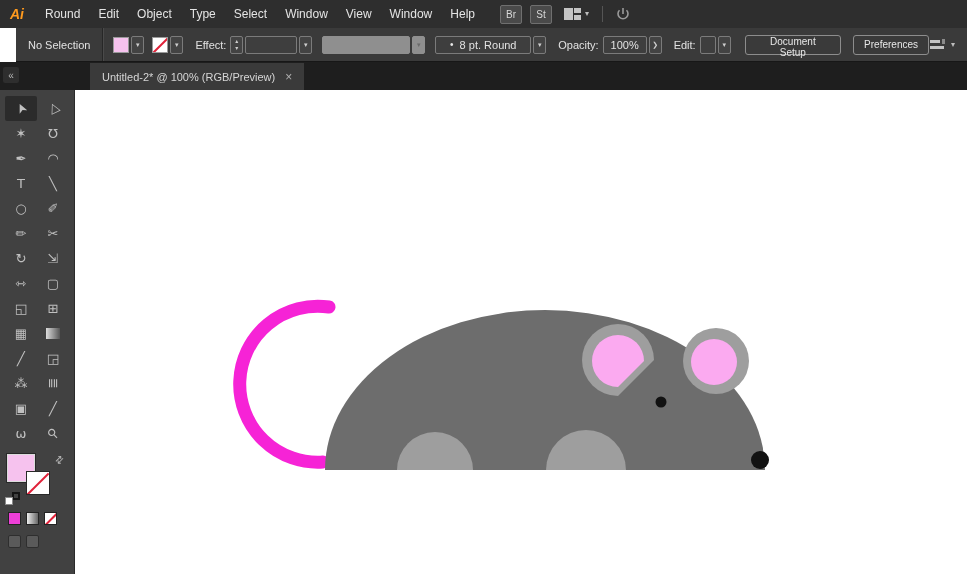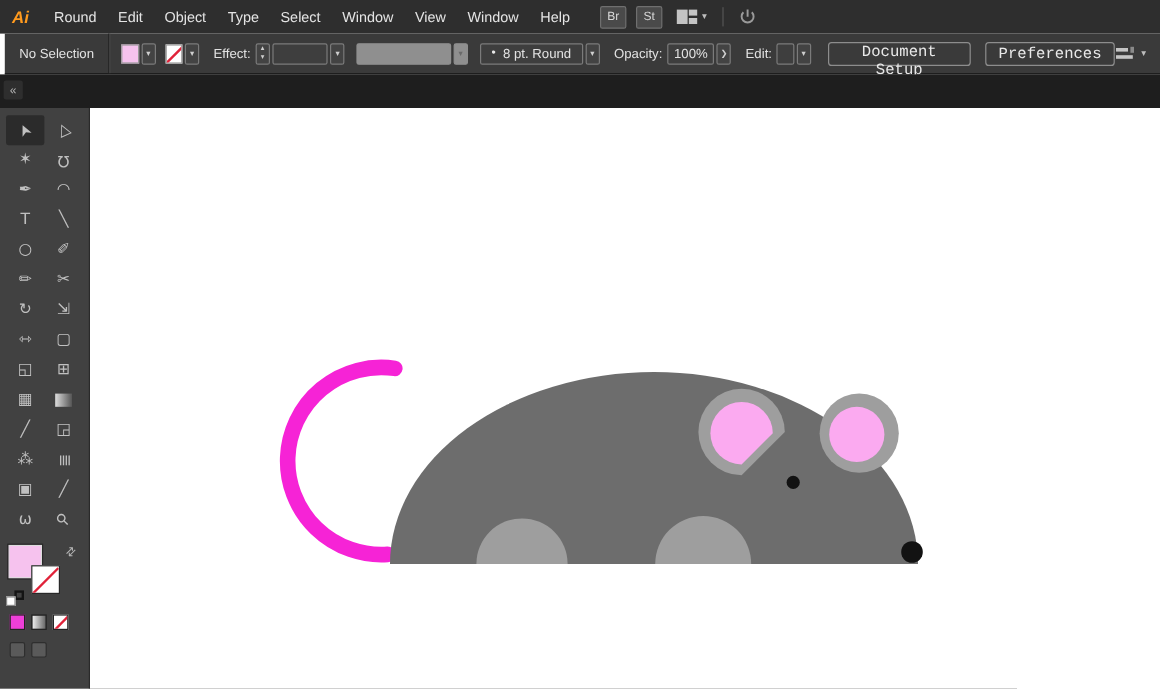--- a/index.html
+++ b/index.html
@@ -18,21 +18,21 @@
   .ws{display:flex;align-items:center;gap:4px;margin-left:4px;}
   .ws-icon{display:inline-block;width:17px;height:12px;position:relative;}
   .ws-icon i{position:absolute;background:#c4c4c4;}
   .ws-icon i:nth-child(1){left:0;top:0;width:9px;height:12px;}
   .ws-icon i:nth-child(2){left:10px;top:0;width:7px;height:5px;}
   .ws-icon i:nth-child(3){left:10px;top:7px;width:7px;height:5px;}
   .caret{color:#bdbdbd;font-size:8px;line-height:1;}
   .vsep{width:1px;height:16px;background:#555;margin:0 5px;}
 
   
-  .controlbar{position:absolute;top:28px;left:4px;right:0;height:34px;background:#3a3a3a;
+  .controlbar{position:absolute;top:28px;left:16px;right:0;height:34px;background:#3a3a3a;
               border-bottom:1px solid #171717;display:flex;align-items:center;
               font-size:11px;color:#e2e2e2;box-sizing:border-box;}
   .status{padding:0 12px;white-space:nowrap;}
   .vsep2{width:1px;align-self:stretch;background:#272727;box-shadow:1px 0 0 #4a4a4a;margin-right:10px;}
   .swatch{width:16px;height:16px;display:inline-block;border:1px solid #9a9a9a;box-sizing:border-box;}
   .strokeNone{background:#fff;position:relative;overflow:hidden;margin-left:6px;}
   .strokeNone::after,.none::after,.pstroke::after{content:"";position:absolute;left:-4px;right:-4px;top:50%;
       height:2px;background:#e02239;transform:rotate(-45deg);}
   .caretbox{width:13px;height:18px;border:1px solid #7b7b7b;background:#434343;display:inline-flex;
             align-items:center;justify-content:center;font-size:7px;color:#cfcfcf;margin:0 2px 0 2px;
@@ -41,21 +41,21 @@
   .lbl{margin:0 4px 0 10px;white-space:nowrap;}
   .stepper{width:13px;height:18px;border:1px solid #7b7b7b;display:inline-flex;flex-direction:column;
            align-items:center;justify-content:center;font-size:6px;line-height:7px;color:#cfcfcf;
            background:#434343;border-radius:2px;box-sizing:border-box;margin-right:2px;}
   .field{height:18px;border:1px solid #7b7b7b;background:#3e3e3e;display:inline-flex;align-items:center;
          justify-content:center;border-radius:2px;box-sizing:border-box;}
   .w52{width:52px}.w88{width:88px}.w96{width:96px}.w44{width:44px}.w16{width:16px}
   .disabledf{background:#8f8f8f;border-color:#8f8f8f;}
   .brush .dot{margin-right:6px;font-size:10px;color:#e8e8e8;}
   .btn{height:20px;padding:0 10px;margin-left:12px;background:#3a3a3a;border:1px solid #8d8d8d;
-       border-radius:3px;color:#e8e8e8;font-size:13px;font-family:Liberation Mono, monospace;}
+       border-radius:3px;color:#e8e8e8;font-size:10px;font-family:Liberation Sans, sans-serif;}
   .align-right{margin-left:auto;margin-right:12px;display:flex;align-items:center;gap:4px;}
 
   
   .tabstrip{position:absolute;top:62px;left:0;right:0;height:28px;background:#1e1e1e;}
   .collapse{position:absolute;left:3px;top:5px;width:16px;height:16px;background:#2e2e2e;color:#b5b5b5;
             font-size:10px;display:flex;align-items:center;justify-content:center;border-radius:2px;}
   .tab{position:absolute;left:90px;top:1px;height:27px;background:#3a3a3a;display:flex;align-items:center;
        padding:0 12px;font-size:11px;color:#d6d6d6;gap:10px;}
   .tab .close{color:#b0b0b0;font-size:12px;}
 
@@ -183,20 +183,24 @@
         <rect x="13" y="1" width="3" height="5" fill="#8a8a8a"></rect>
       </svg>
       <span class="caret">▾</span>
     </div>
   </div>
 
   <div class="tabstrip">
     <span class="collapse">
         <span>«</span>
       </span>
+    <div class="tab">
+      <span>Untitled-2* @ 100% (RGB/Preview)</span>
+      <span class="close">×</span>
+    </div>
   </div>
 
   <div class="toolpanel">
     <div class="tools-grid">
         <div class="tool active">
           <span style="transform: rotate(-115deg);">➤</span>
         </div>
         <div class="tool">
           <span style="transform: rotate(-115deg);">▷</span>
         </div>

